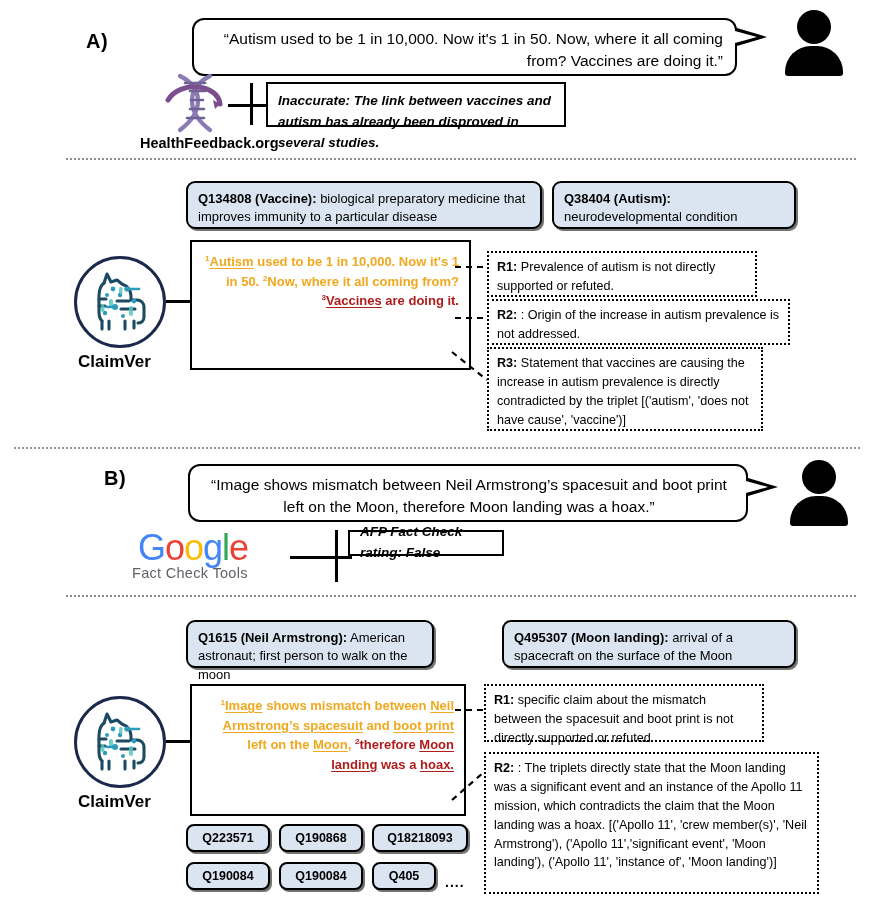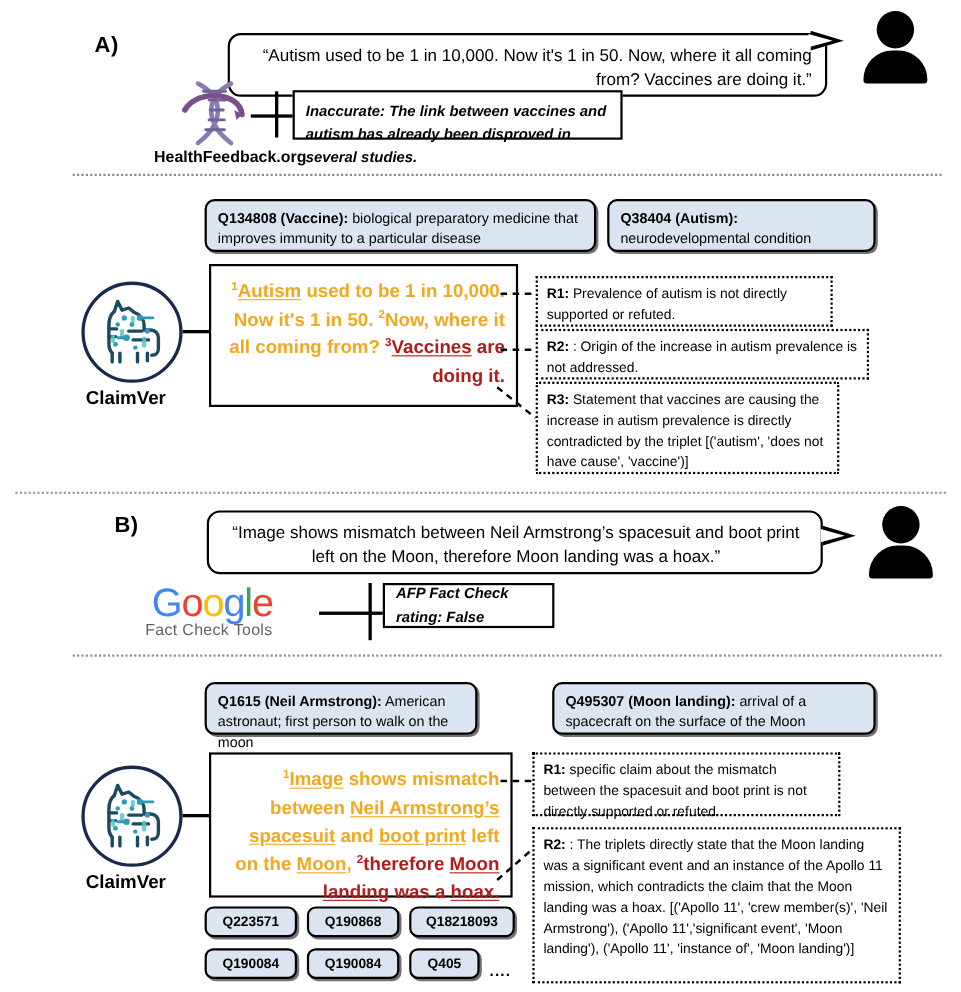--- a/index.html
+++ b/index.html
@@ -75,21 +75,21 @@
     box-sizing:border-box; font-size:13px; line-height:1.42;
     padding:7px 10px;
     box-shadow:2px 2px 0 rgba(0,0,0,.55);
   }
   .entity-box b { font-weight:bold; }
 
   
   .claim-box {
     border:2.5px solid #000; background:#fff; box-sizing:border-box;
     text-align:right; padding:10px 10px 8px 10px;
-    font-size:17px; font-weight:bold; line-height:1.5;
+    font-size:13px; font-weight:bold; line-height:1.5;
   }
   .hl-orange { color:#f0a81e; }
   .hl-red    { color:#b01c1c; }
   .u { text-decoration:underline; text-underline-offset:2px; }
   sup { font-size:.62em; vertical-align:super; font-weight:bold; }
 
   
   .rat-box {
     border:2.5px dotted #000; background:#fff; box-sizing:border-box;
     font-size:12.6px; line-height:1.5; padding:5px 8px;
@@ -119,21 +119,21 @@
   .g-b{color:#4285F4;} .g-r{color:#EA4335;} .g-y{color:#FBBC05;} .g-g{color:#34A853;}
   .gsub { font-size:14.5px; color:#5f6368; letter-spacing:.3px;}
 
   svg.conn { position:absolute; overflow:visible; }
 </style>
 </head>
 <body>
 
 <div class="abs section-label" style="left:86px; top:30px;">A)</div>
 
-<div class="abs bubble" style="left:192px; top:30px; width:545px; height:58px;margin-left:15px;">
+<div class="abs bubble" style="left:192px; top:18px; width:545px; height:58px;">
   <span>“Autism used to be 1 in 10,000. Now it's 1 in 50. Now, where it all coming from? Vaccines are doing it.”</span>
 </div>
 <div class="tail-wrap" style="left:737px; top:28px;">
   <div class="bubble-tail"></div>
 </div>
 
 <div class="person" style="left:785px; top:10px;">
   <div class="head"></div>
     <div class="body"></div>
 </div>
@@ -250,21 +250,21 @@
 <div class="abs" style="left:138px; top:527px;">
   <div class="glogo">
     <span class="g-b">G</span><span class="g-r">o</span><span class="g-y">o</span><span class="g-b">g</span><span class="g-g">l</span><span class="g-r">e</span>
   </div>
 </div>
 <div class="abs gsub" style="left:132px; top:565px;">Fact Check Tools</div>
 
 <div class="hline" style="left:290px; top:556px; width:62px;"></div>
 <div class="vbar" style="left:335px; top:530px; height:52px;"></div>
 
-<div class="abs verdict-box" style="left:348px; top:530px; width:156px; height:41px; display:flex; align-items:center;">
+<div class="abs verdict-box" style="left:348px; top:530px; width:156px; height:26px; display:flex; align-items:center;">
   <span>AFP Fact Check rating: False</span>
 </div>
 
 <div class="separator" style="left:66px; top:595px; width:790px;"></div>
 
 <div class="abs entity-box" style="left:186px; top:620px; width:248px; height:48px;">
   <b>Q1615 (Neil Armstrong):</b><span> American astronaut; first person to walk on the moon</span>
 </div>
 <div class="abs entity-box" style="left:502px; top:620px; width:294px; height:48px;">
   <b>Q495307 (Moon landing):</b><span> arrival of a spacecraft on the surface of the Moon</span>

